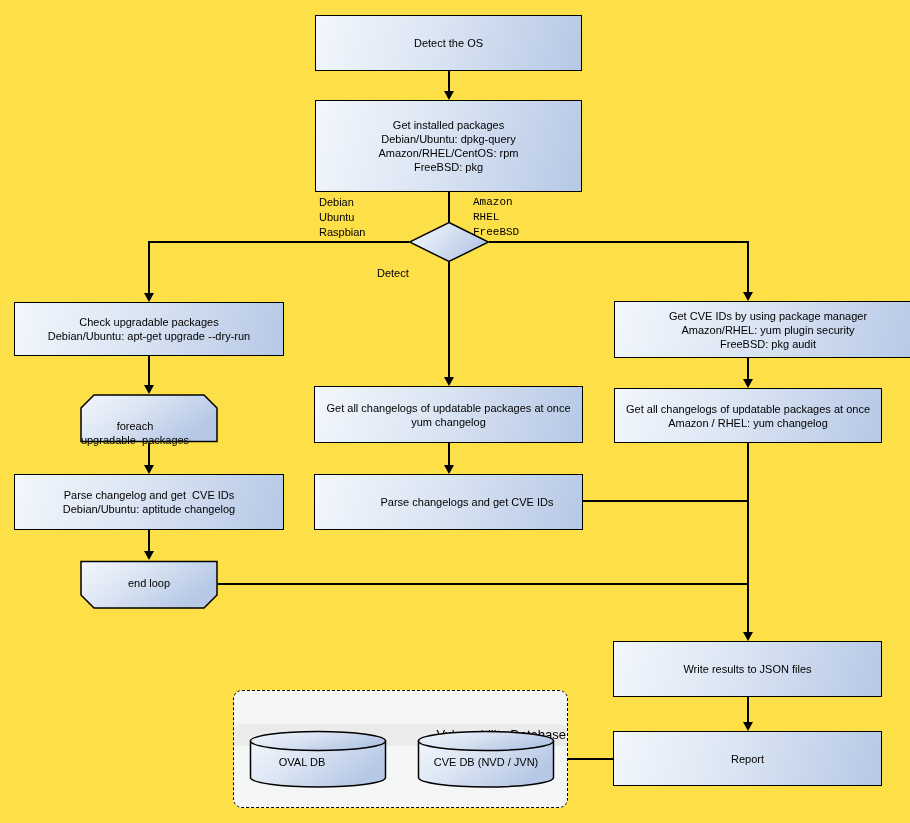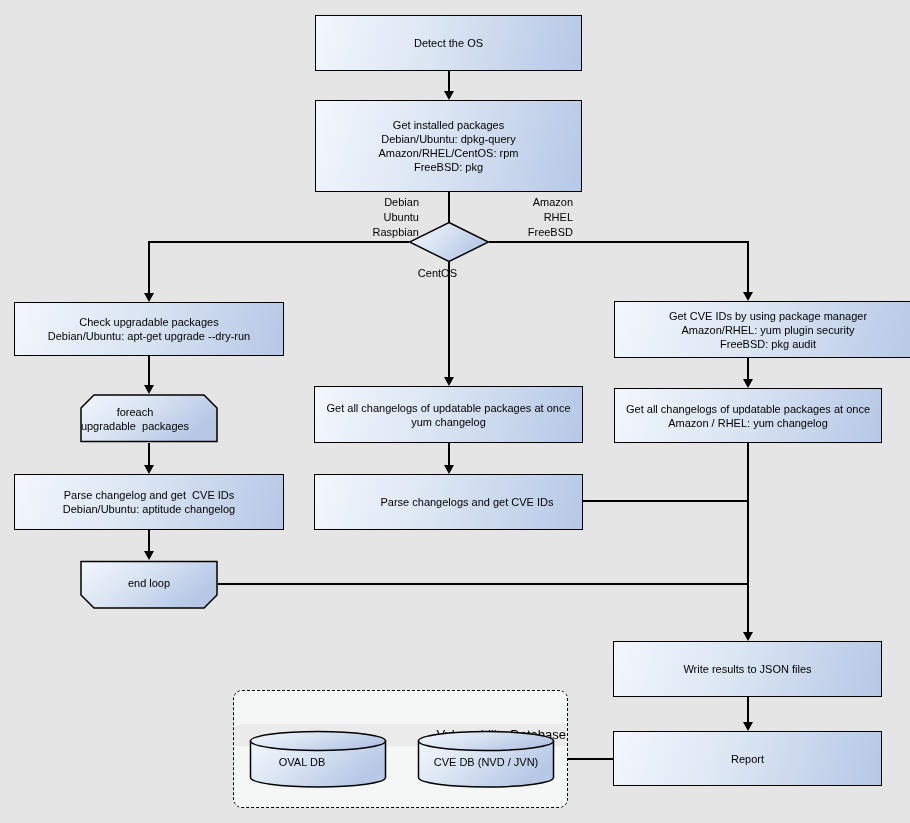--- a/index.html
+++ b/index.html
@@ -1,37 +1,37 @@
 <!DOCTYPE html>
 <html><head>
 <meta charset="utf-8">
 <style>
   html,body { margin:0; padding:0; background:#ffffff; }
   .canvas {
-    position:relative; width:910px; height:823px; background:#e5e5e5;
+    position:relative; width:910px; height:823px; background:#fde047;
     font-family:"Liberation Sans", sans-serif; font-size:11px; color:#000;
     overflow:hidden;
   }
   .box {
     position:absolute; box-sizing:border-box;
     border:1.5px solid #000;
     background:linear-gradient(105deg, #f3f7fd 0%, #dbe5f3 45%, #b6c8e6 100%);
     display:flex; flex-direction:column; align-items:center; justify-content:center;
     text-align:center; line-height:14px;
   }
   .box div, .shape-label div, .lbl div { white-space:pre; }
   .hline, .vline { position:absolute; background:#000; }
   .hline { height:1.5px; }
   .vline { width:1.5px; }
   .arr {
     position:absolute; width:0; height:0;
     border-left:5px solid transparent; border-right:5px solid transparent;
     border-top:9px solid #000;
   }
-  .lbl { position:absolute; text-align:right; line-height:15px; }
+  .lbl { position:absolute; text-align:left; line-height:15px; }
   .shape { position:absolute; }
   .shape svg { display:block; }
   .shape-label {
     position:absolute; display:flex; flex-direction:column;
     align-items:center; justify-content:center; text-align:center; line-height:14px;
   }
   .container-box {
     position:absolute; box-sizing:border-box;
     border:1.5px dashed #000; border-radius:9px;
     background:#f5f6f6;
@@ -111,35 +111,35 @@
     <svg width="82" height="42" viewBox="0 0 82 42">
       <polygon points="41,1.5 80.5,21 41,40.5 1.5,21" fill="url(#shapeGrad)" stroke="#000" stroke-width="1.5"></polygon>
     </svg>
   </div>
 
   <div class="lbl" style="left:319px; top:195px; width:100px;">
     <div>Debian</div>
     <div>Ubuntu</div>
     <div>Raspbian</div>
   </div>
-  <div class="lbl" style="left:473px; top:195px; width:100px;">
+  <div class="lbl" style="left:473px; top:195px; width:100px;font-family:Liberation Mono, monospace;">
     <div>Amazon</div>
     <div>RHEL</div>
     <div>FreeBSD</div>
   </div>
   <div class="lbl" style="left:377px; top:266px; width:80px;">
-    <div>CentOS</div>
+    <div>Detect</div>
   </div>
 
   <div class="shape" style="left:80px; top:394px;">
     <svg width="138" height="49" viewBox="0 0 138 49">
       <polygon points="1,14 14,1 124,1 137,14 137,47.5 1,47.5" fill="url(#shapeGrad)" stroke="#000" stroke-width="1.5"></polygon>
     </svg>
   </div>
-  <div class="shape-label" style="left:80px; top:394px; width:110px; height:49px;">
+  <div class="shape-label" style="left:80px; top:408px; width:110px; height:49px;">
     <div>foreach</div>
     <div>upgradable  packages</div>
   </div>
 
   <div class="shape" style="left:80px; top:560px;">
     <svg width="138" height="49" viewBox="0 0 138 49">
       <polygon points="1,1.5 137,1.5 137,35 124,48 14,48 1,35" fill="url(#shapeGrad)" stroke="#000" stroke-width="1.5"></polygon>
     </svg>
   </div>
   <div class="shape-label" style="left:80px; top:558px; width:138px; height:49px;">

